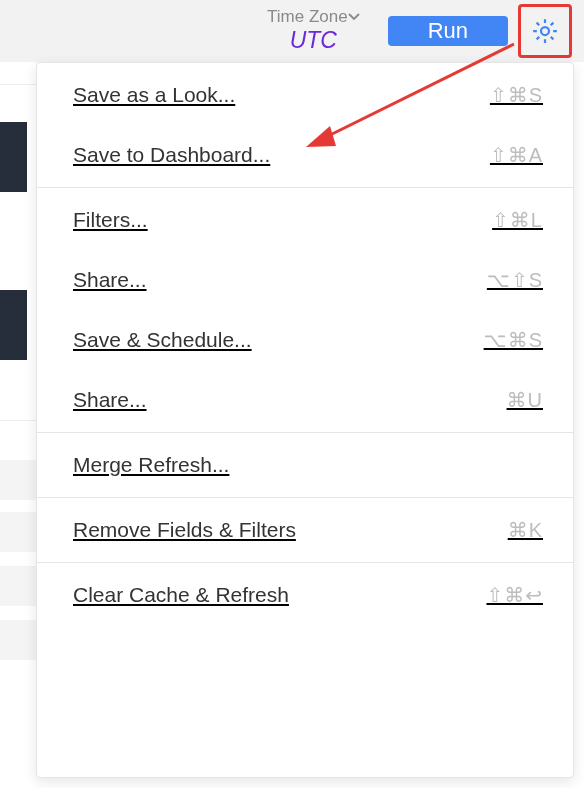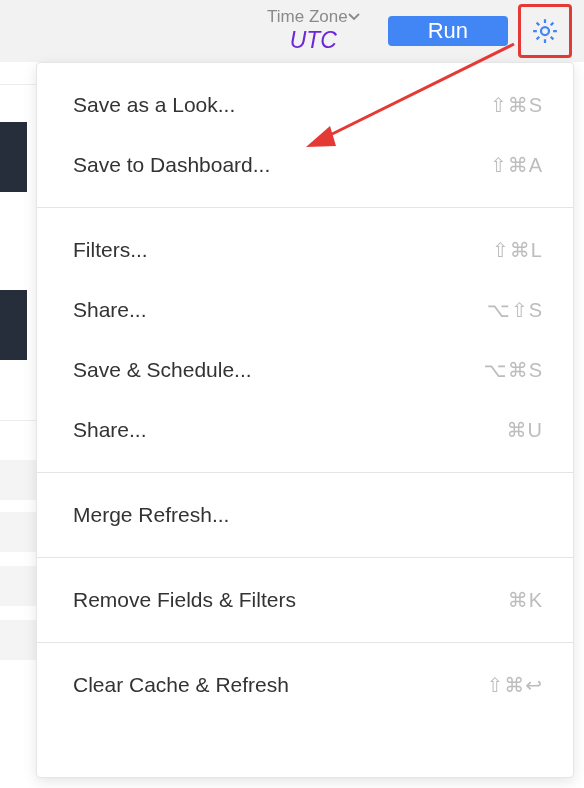--- a/index.html
+++ b/index.html
@@ -82,21 +82,21 @@
     left: 36px;
     right: 10px;
     bottom: 10px;
     background: #ffffff;
     border: 1px solid #e5e5e5;
     border-radius: 4px;
     box-shadow: 0 4px 14px rgba(0,0,0,0.10);
     display: flex;
     flex-direction: column;
   }
-  .menu-section { padding: 12px 0; }
+  .menu-section { padding: 2px 0; text-decoration: underline; }
   .menu-item {
     display: flex;
     justify-content: space-between;
     align-items: center;
     padding: 18px 30px 18px 36px;
     cursor: pointer;
     font-size: 21px;
   }
   .menu-item-label { color: #333333; }
   .menu-item-shortcut {

